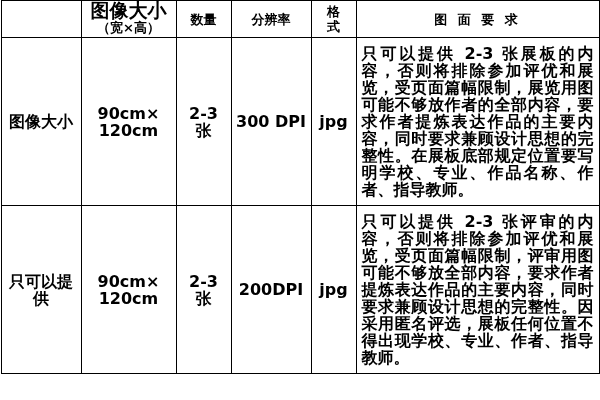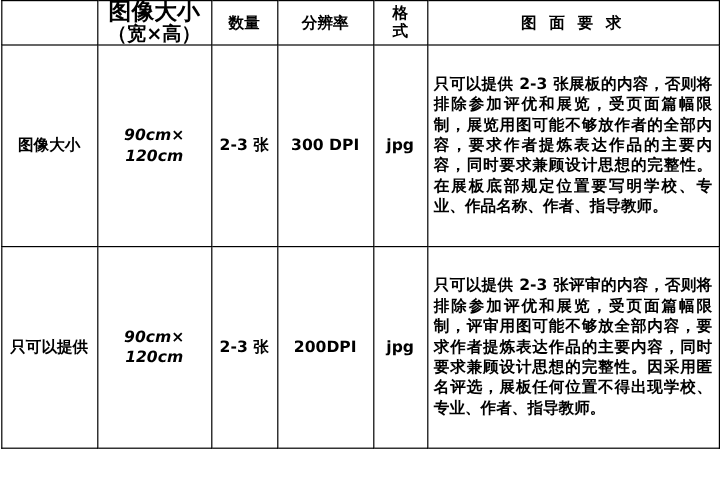--- a/index.html
+++ b/index.html
@@ -46,50 +46,50 @@
   .hdr td {
     height: 34px;
     font-size: 13px;
     line-height: 15px;
     letter-spacing: 0px;
   }
   .hdr td.wide {
     letter-spacing: 3px;
   }
   .hdr .sub {
-    font-size: 16px;
+    font-size: 13px;
     display: block;
     line-height: 15px;
   }
   .hdr .two-line {
     font-size: 19px;
     line-height: 15px;
   }
   .body-row td {
     height: 168px;
-    font-size: 13px;
+    font-size: 16px;
     line-height: 17px;
   }
   .cell-name {
     font-size: 14px;
   }
   .cell-size {
     font-size: 13px;
     line-height: 17px;
   }
   .cell-req {
     text-align: left !important;
     font-size: 12.5px;
     line-height: 19.5px;
     padding: 3px 5px 3px 5px !important;
     font-weight: bold;
     text-justify: inter-ideograph;
     text-align: justify !important;
   }
-  .nowrapline { white-space: nowrap; font-style: italic; }
+  .nowrapline { white-space: nowrap; }
 </style>
 </head>
 <body>
 
 <div class="page">
   <table class="spec">
     <colgroup>
       <col class="c0">
         <col class="c1">
         <col class="c2">

